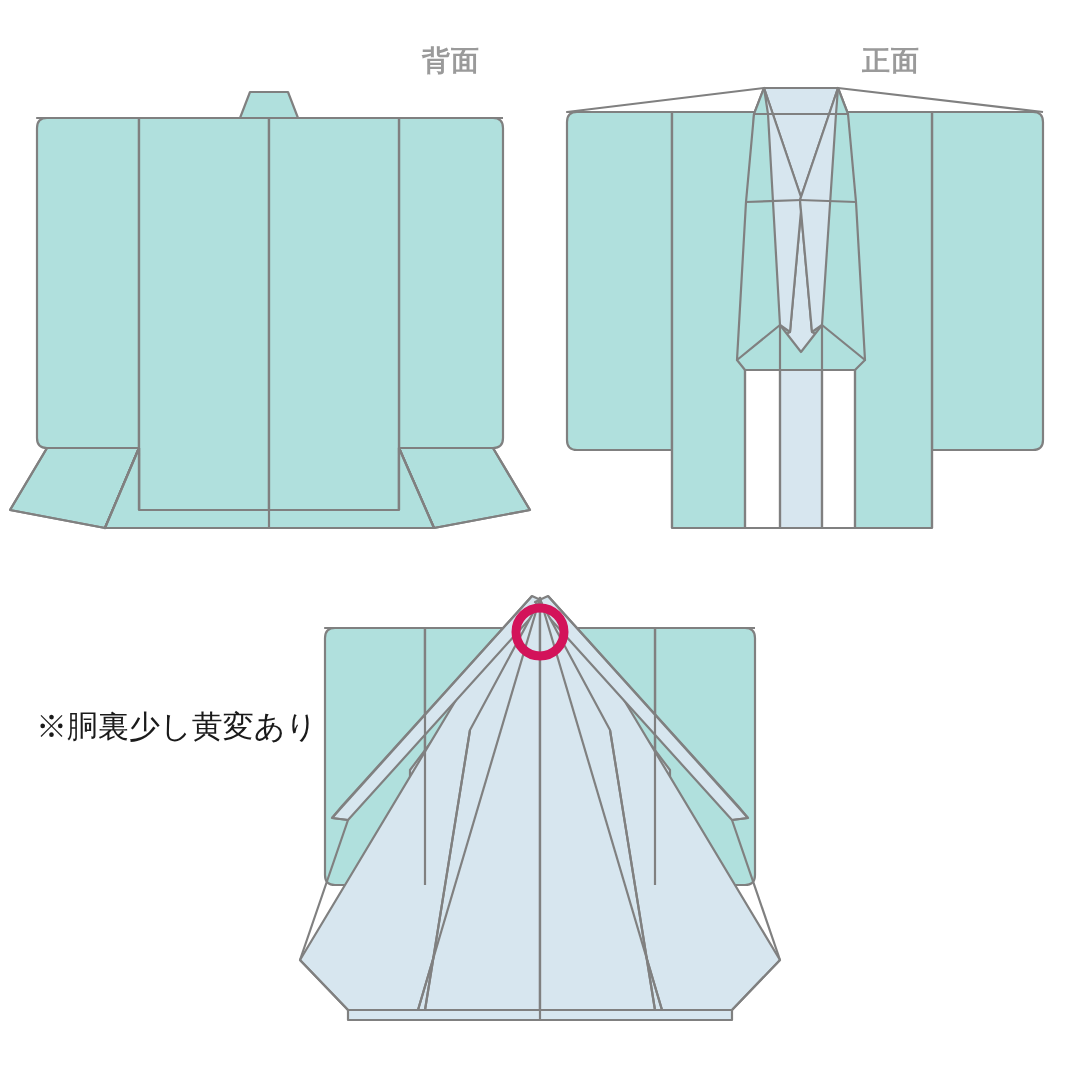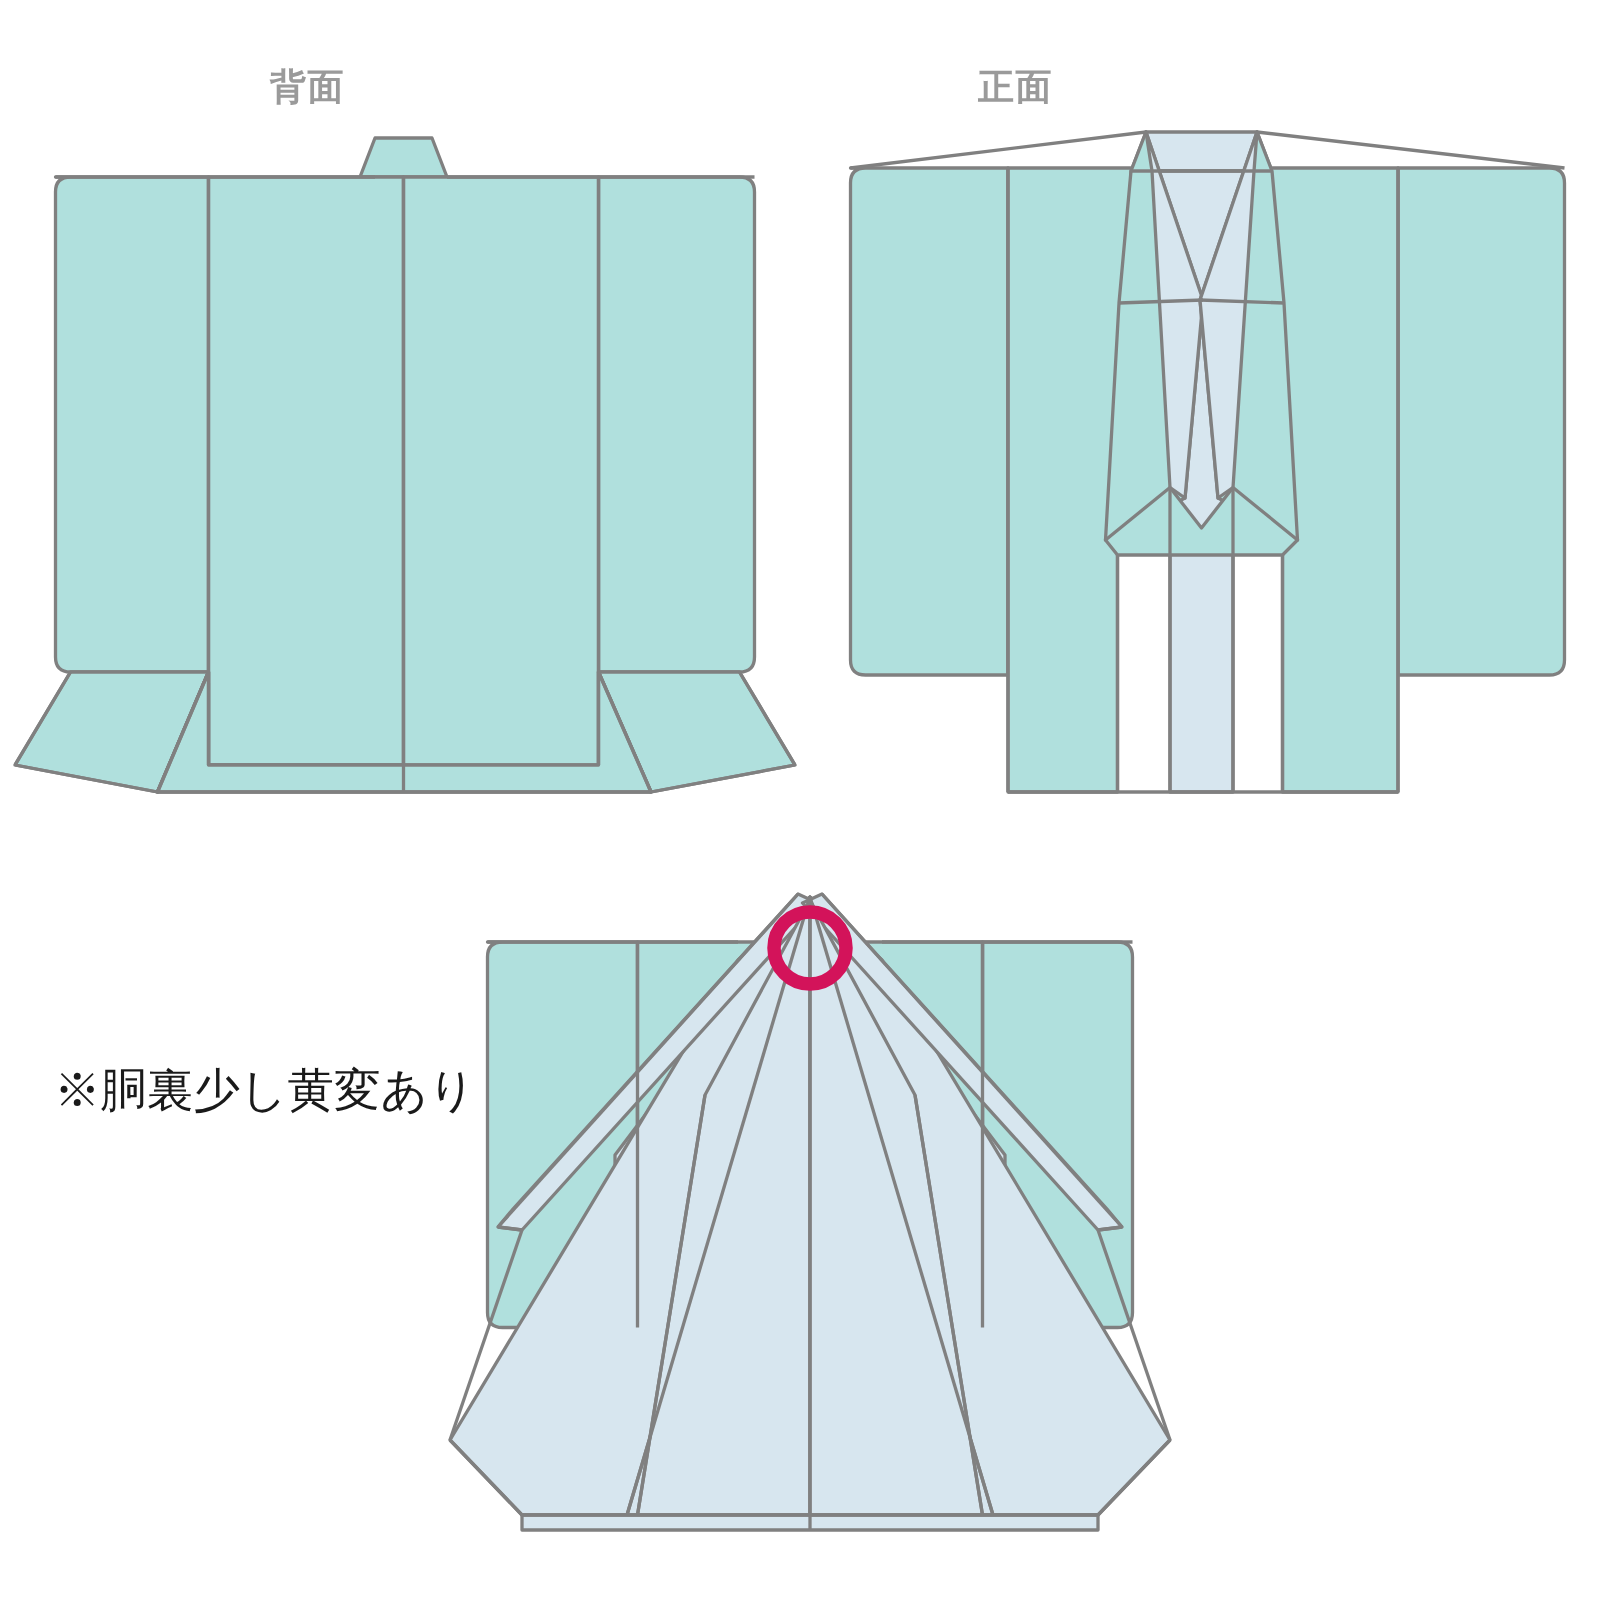--- a/index.html
+++ b/index.html
@@ -14,29 +14,29 @@
   #stage {
     position: relative;
     width: 1080px;
     height: 1080px;
     background: #ffffff;
     overflow: hidden;
   }
   .view-label {
     position: absolute;
     color: #9a9a9a;
-    font-size: 24px;
+    font-size: 28px;
     font-weight: 700;
     letter-spacing: 1px;
     white-space: nowrap;
-    text-align: left;
+    text-align: right;
     font-family: "DejaVu Sans", "Liberation Sans", sans-serif;
   }
   #label-back   { left: 180px; top: 42px;  width: 300px; }
-  #label-front  { left: 652px; top: 42px;  width: 300px; }
+  #label-front  { left: 620px; top: 42px;  width: 300px; }
   #label-inside { left: 390px; top: 556px; width: 300px; }
 
   #condition-note {
     position: absolute;
     left: 36px;
     top: 706px;
     font-size: 31px;
     color: #1a1a1a;
     white-space: nowrap;
     font-family: Liberation Mono, monospace;

